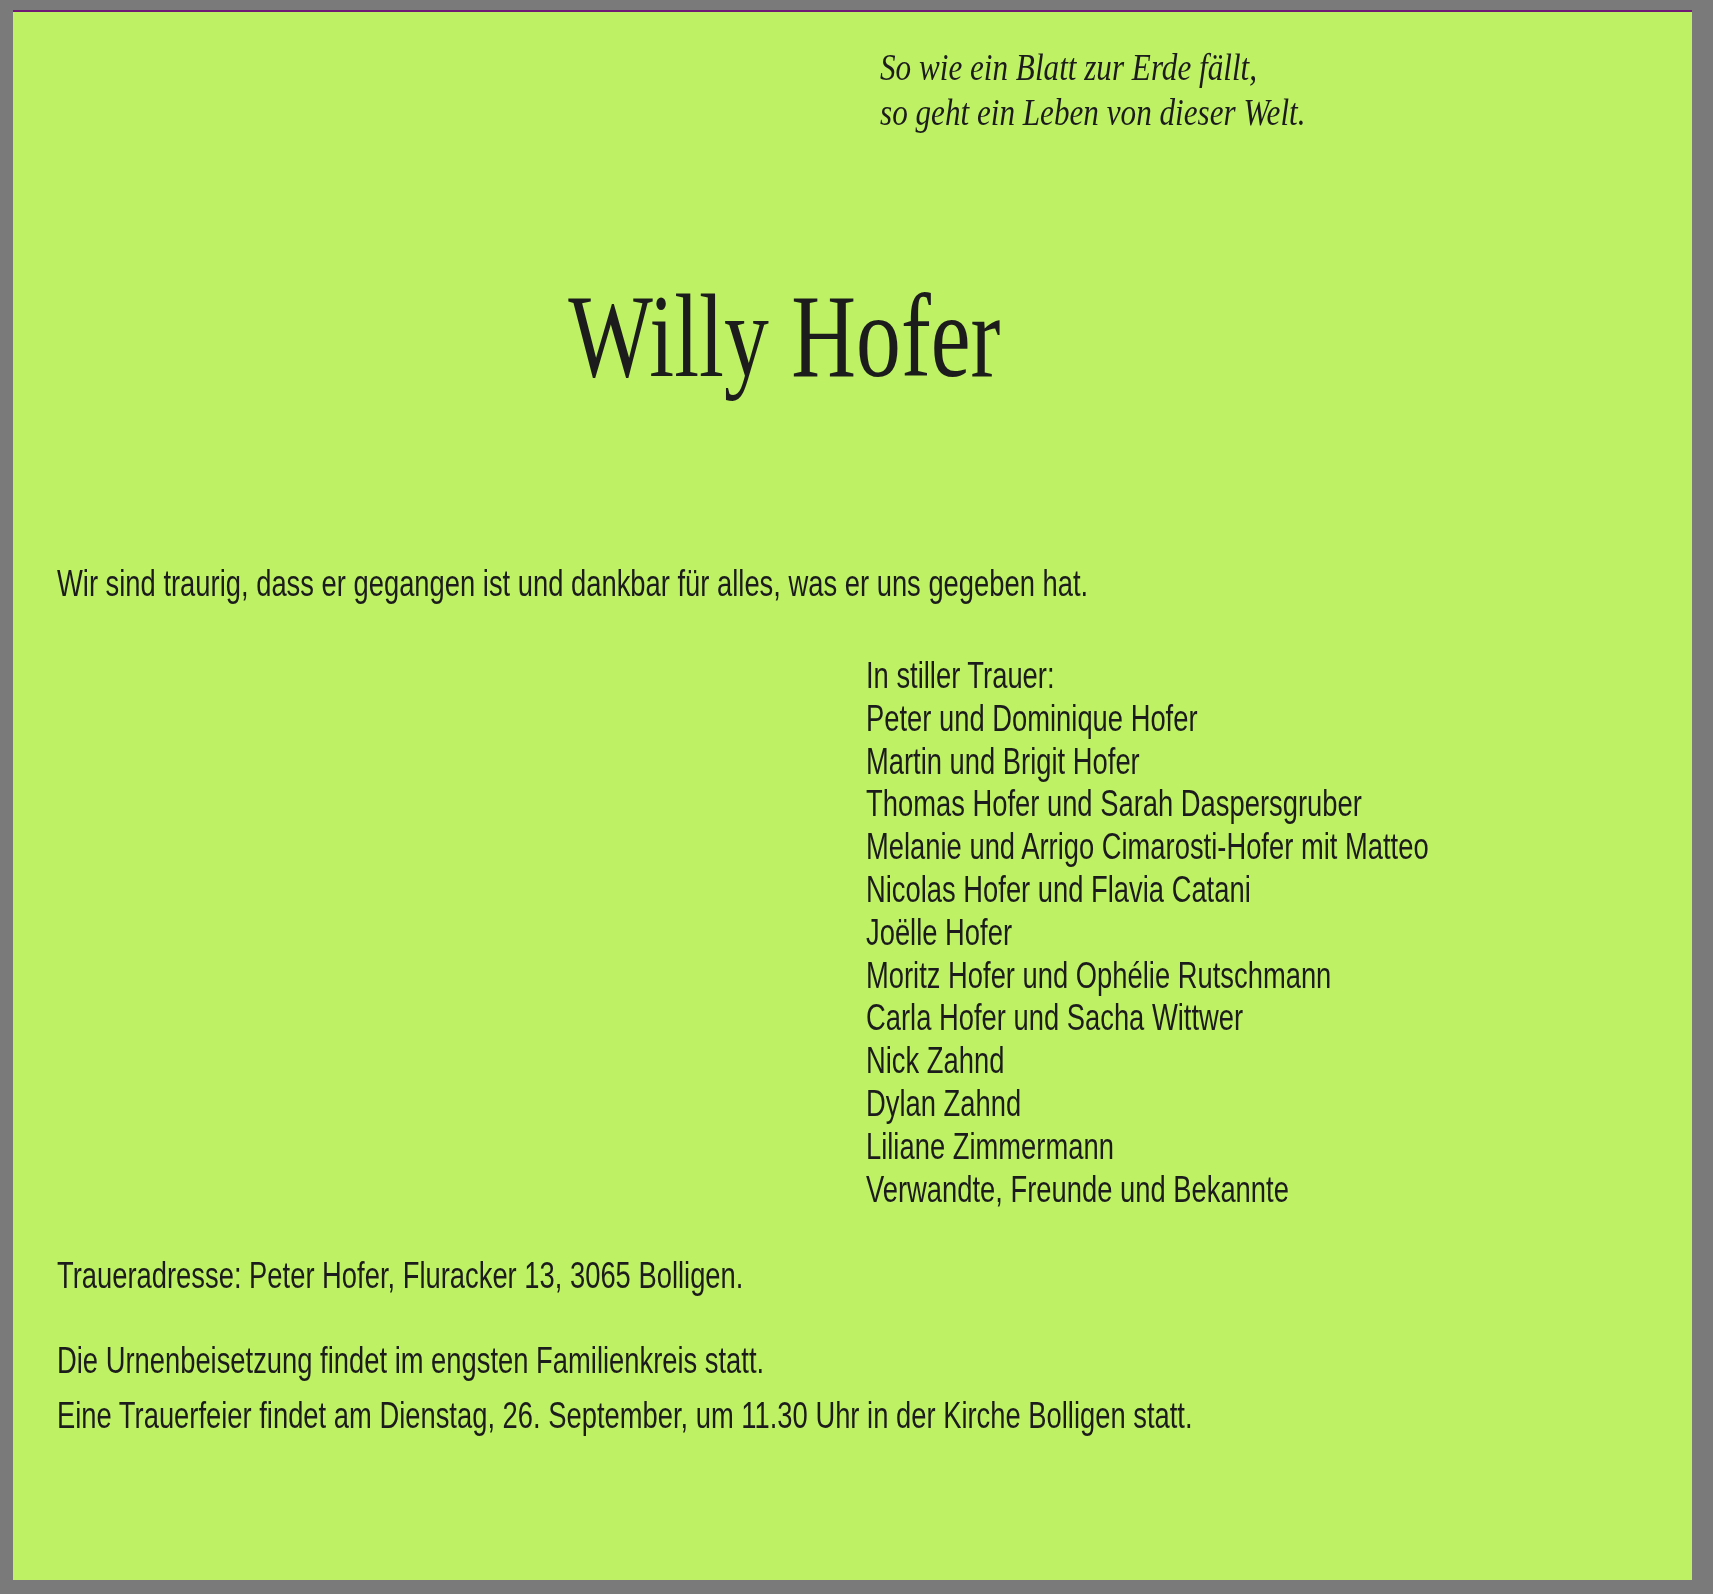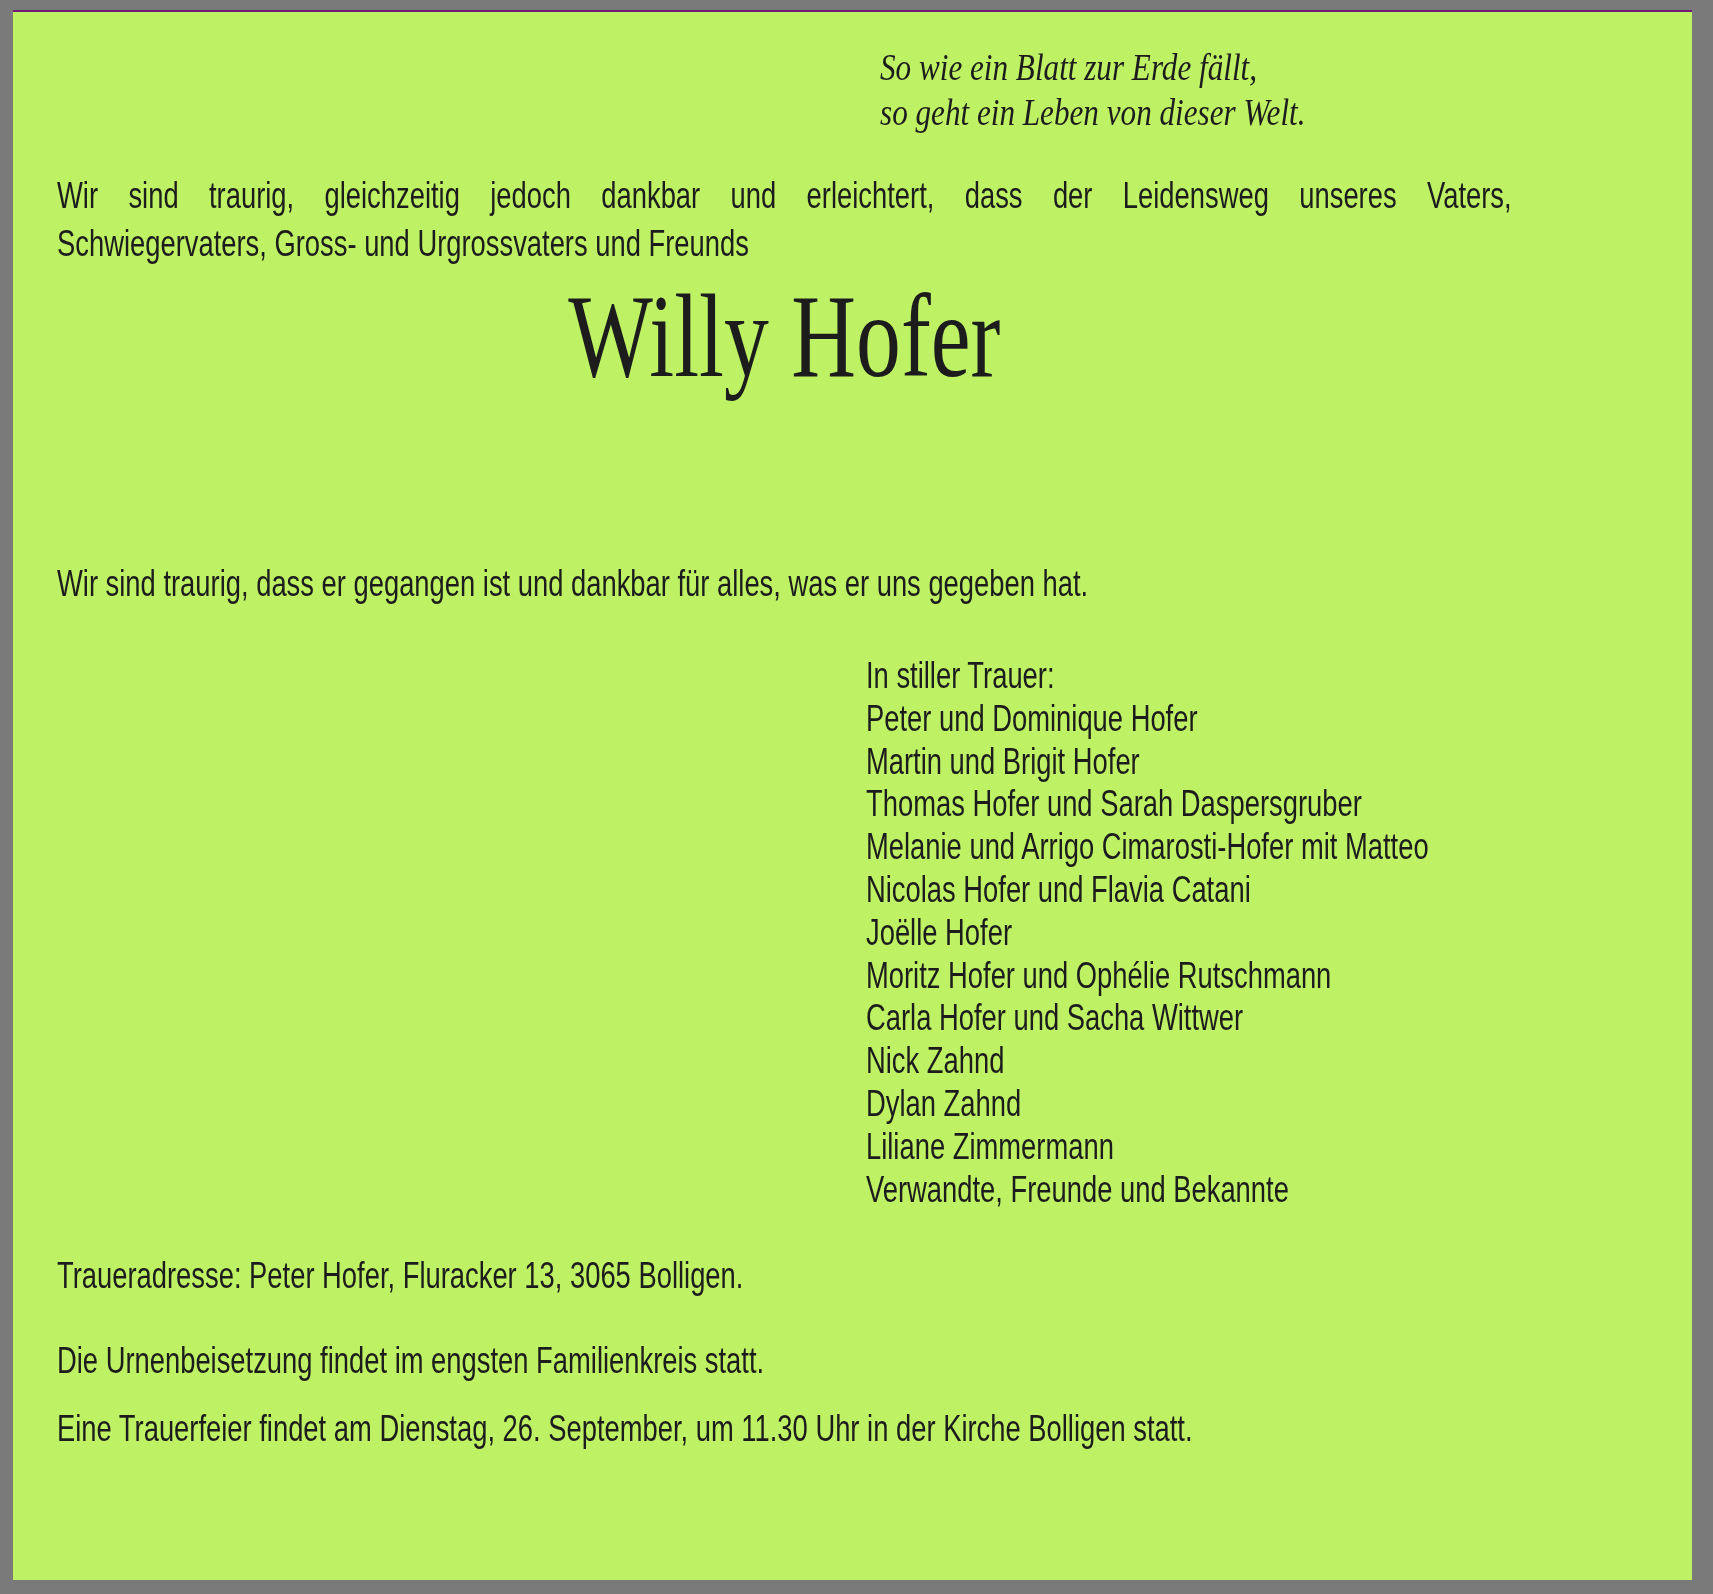--- a/index.html
+++ b/index.html
@@ -68,27 +68,20 @@
 <div class="page">
 
   <div class="blk" style="left:867px; top:33px;">
     <div class="epigraph-inner">
 
     <div class="line">So wie ein Blatt zur Erde fällt,</div>
         <div class="line">so geht ein Leben von dieser Welt.</div>
       </div>
   </div>
 
-  <div class="blk" style="left:44px; top:160px; width:1455px;">
-    <div class="cond wrapblock fill-lines" style="width:1914px;">
-
-    <div class="line">Wir sind traurig, gleichzeitig jedoch dankbar und erleichtert, dass der Leidensweg unseres Vaters,</div>
-        <div class="line">Schwiegervaters, Gross- und Urgrossvaters und Freunds</div>
-      </div>
-  </div>
 
   <div class="blk" style="left:44px; top:255px; width:1455px;">
     <div class="name-inner">Willy Hofer</div>
   </div>
 
 
   <div class="blk" style="left:44px; top:548px;text-align:center;">
     <div class="cond">Wir sind traurig, dass er gegangen ist und dankbar für alles, was er uns gegeben hat.</div>
   </div>
 
@@ -114,18 +107,18 @@
   </div>
 
   <div class="blk" style="left:44px; top:1240px;">
     <div class="cond">Traueradresse: Peter Hofer, Fluracker 13, 3065 Bolligen.</div>
   </div>
 
   <div class="blk" style="left:44px; top:1325px;">
     <div class="cond">Die Urnenbeisetzung findet im engsten Familienkreis statt.</div>
   </div>
 
-  <div class="blk" style="left:44px; top:1380px;margin-top:13px;">
+  <div class="blk" style="left:44px; top:1380px;">
     <div class="cond">Eine Trauerfeier findet am Dienstag, 26. September, um 11.30 Uhr in der Kirche Bolligen statt.</div>
   </div>
 
 
 </div>
 
 </body></html>

